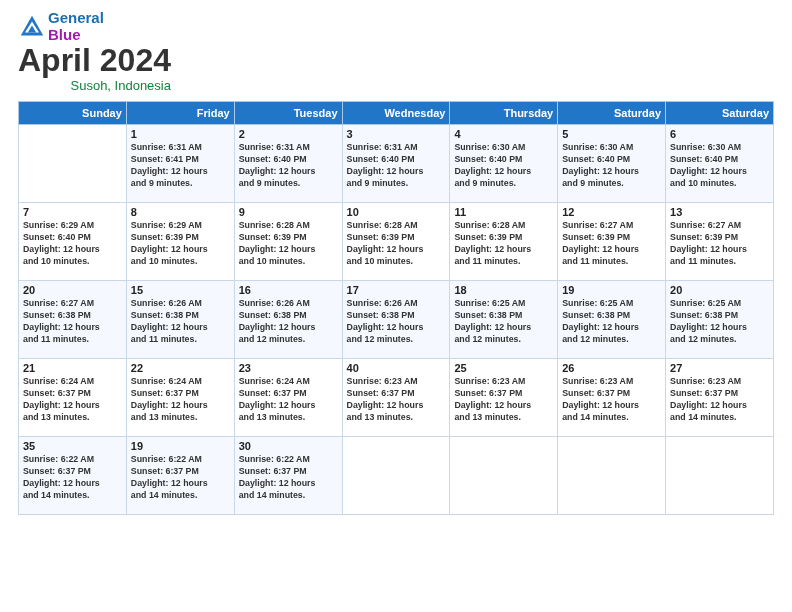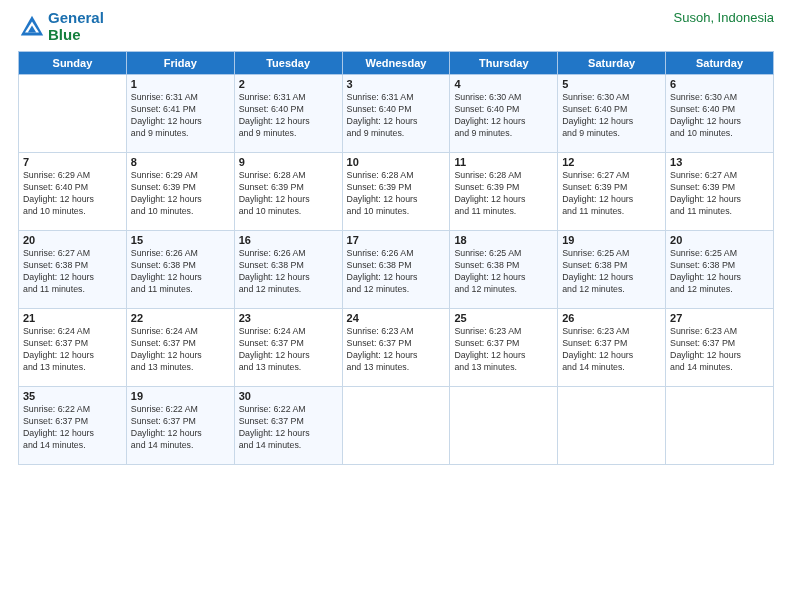--- a/index.html
+++ b/index.html
@@ -14,20 +14,21 @@
       width: 792px;
       height: 612px;
       background: #fff;
       padding: 10px 18px 10px 18px;
     }
     .header {
       display: flex;
       justify-content: space-between;
       align-items: flex-start;
       margin-bottom: 8px;
+      flex-direction: column;
     }
     .logo {
       display: flex;
       align-items: center;
       gap: 0;
     }
     .logo-text {
       font-size: 15px;
       font-weight: bold;
       color: #333;
@@ -58,21 +59,21 @@
       width: 100%;
       border-collapse: collapse;
       font-size: 9.5px;
     }
     thead tr th {
       background: #2176c7;
       color: #fff;
       padding: 5px 4px;
       font-size: 11px;
       font-weight: bold;
-      text-align: center;
+      text-align: right;
       border: 1px solid #aac8e8;
     }
     tbody tr td {
       border: 1px solid #c8d8e8;
       vertical-align: top;
       padding: 3px 4px;
       min-height: 70px;
       height: 78px;
       background: #fff;
     }
@@ -83,44 +84,46 @@
       font-weight: bold;
       font-size: 11px;
       color: #222;
       display: block;
       margin-bottom: 2px;
     }
     tbody tr td .cell-info {
       color: #333;
       font-size: 8.8px;
       line-height: 1.35;
+      font-weight: bold;
     }
     .empty-cell {
       background: #fff !important;
     }
   </style>
 </head>
 <body>
 
 <div class="page">
   <div class="header">
     <div class="logo">
       <svg class="logo-icon" viewBox="0 0 40 40">
         <polygon points="20,4 36,32 4,32" fill="#2176c7"></polygon>
         <polygon points="20,12 30,28 10,28" fill="#fff"></polygon>
         <polygon points="20,18 26,28 14,28" fill="#2176c7"></polygon>
       </svg>
       <div>
         <div class="logo-text">
           <span>General</span><br>
-          <span style="color:#15803d;">Blue</span>
+          <span style="color:#a21caf;">Blue</span>
         </div>
       </div>
     </div>
     <div class="title-block">
+      <div class="month-title">April 2024</div>
       <div class="location">Susoh, Indonesia</div>
     </div>
   </div>
 
   <table>
     <thead>
       <tr>
       <th>Sunday</th>
           <th>Friday</th>
           <th>Tuesday</th>
@@ -294,21 +297,21 @@
 and 13 minutes.</div>
           </td>
           <td>
             <span class="day-num">23</span>
             <div class="cell-info" style="white-space: pre-line;">Sunrise: 6:24 AM
 Sunset: 6:37 PM
 Daylight: 12 hours
 and 13 minutes.</div>
           </td>
           <td>
-            <span class="day-num">24</span>
+            <span class="day-num">40</span>
             <div class="cell-info" style="white-space: pre-line;">Sunrise: 6:23 AM
 Sunset: 6:37 PM
 Daylight: 12 hours
 and 13 minutes.</div>
           </td>
           <td>
             <span class="day-num">25</span>
             <div class="cell-info" style="white-space: pre-line;">Sunrise: 6:23 AM
 Sunset: 6:37 PM
 Daylight: 12 hours

